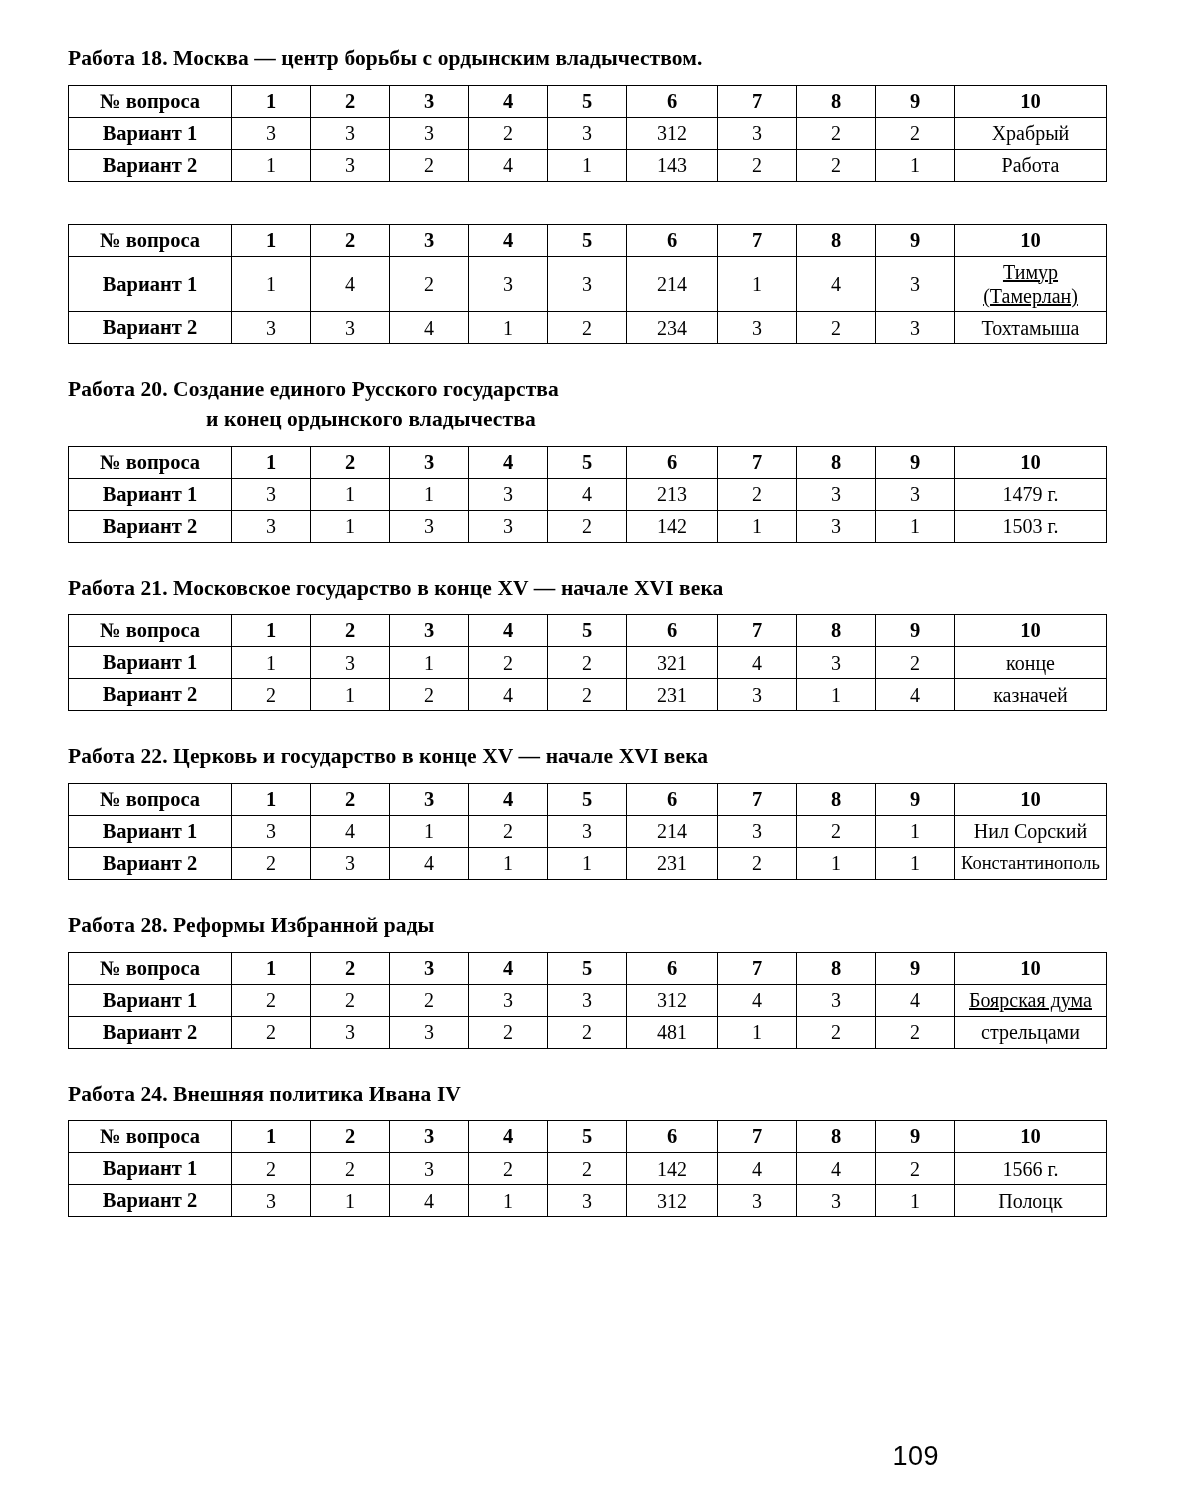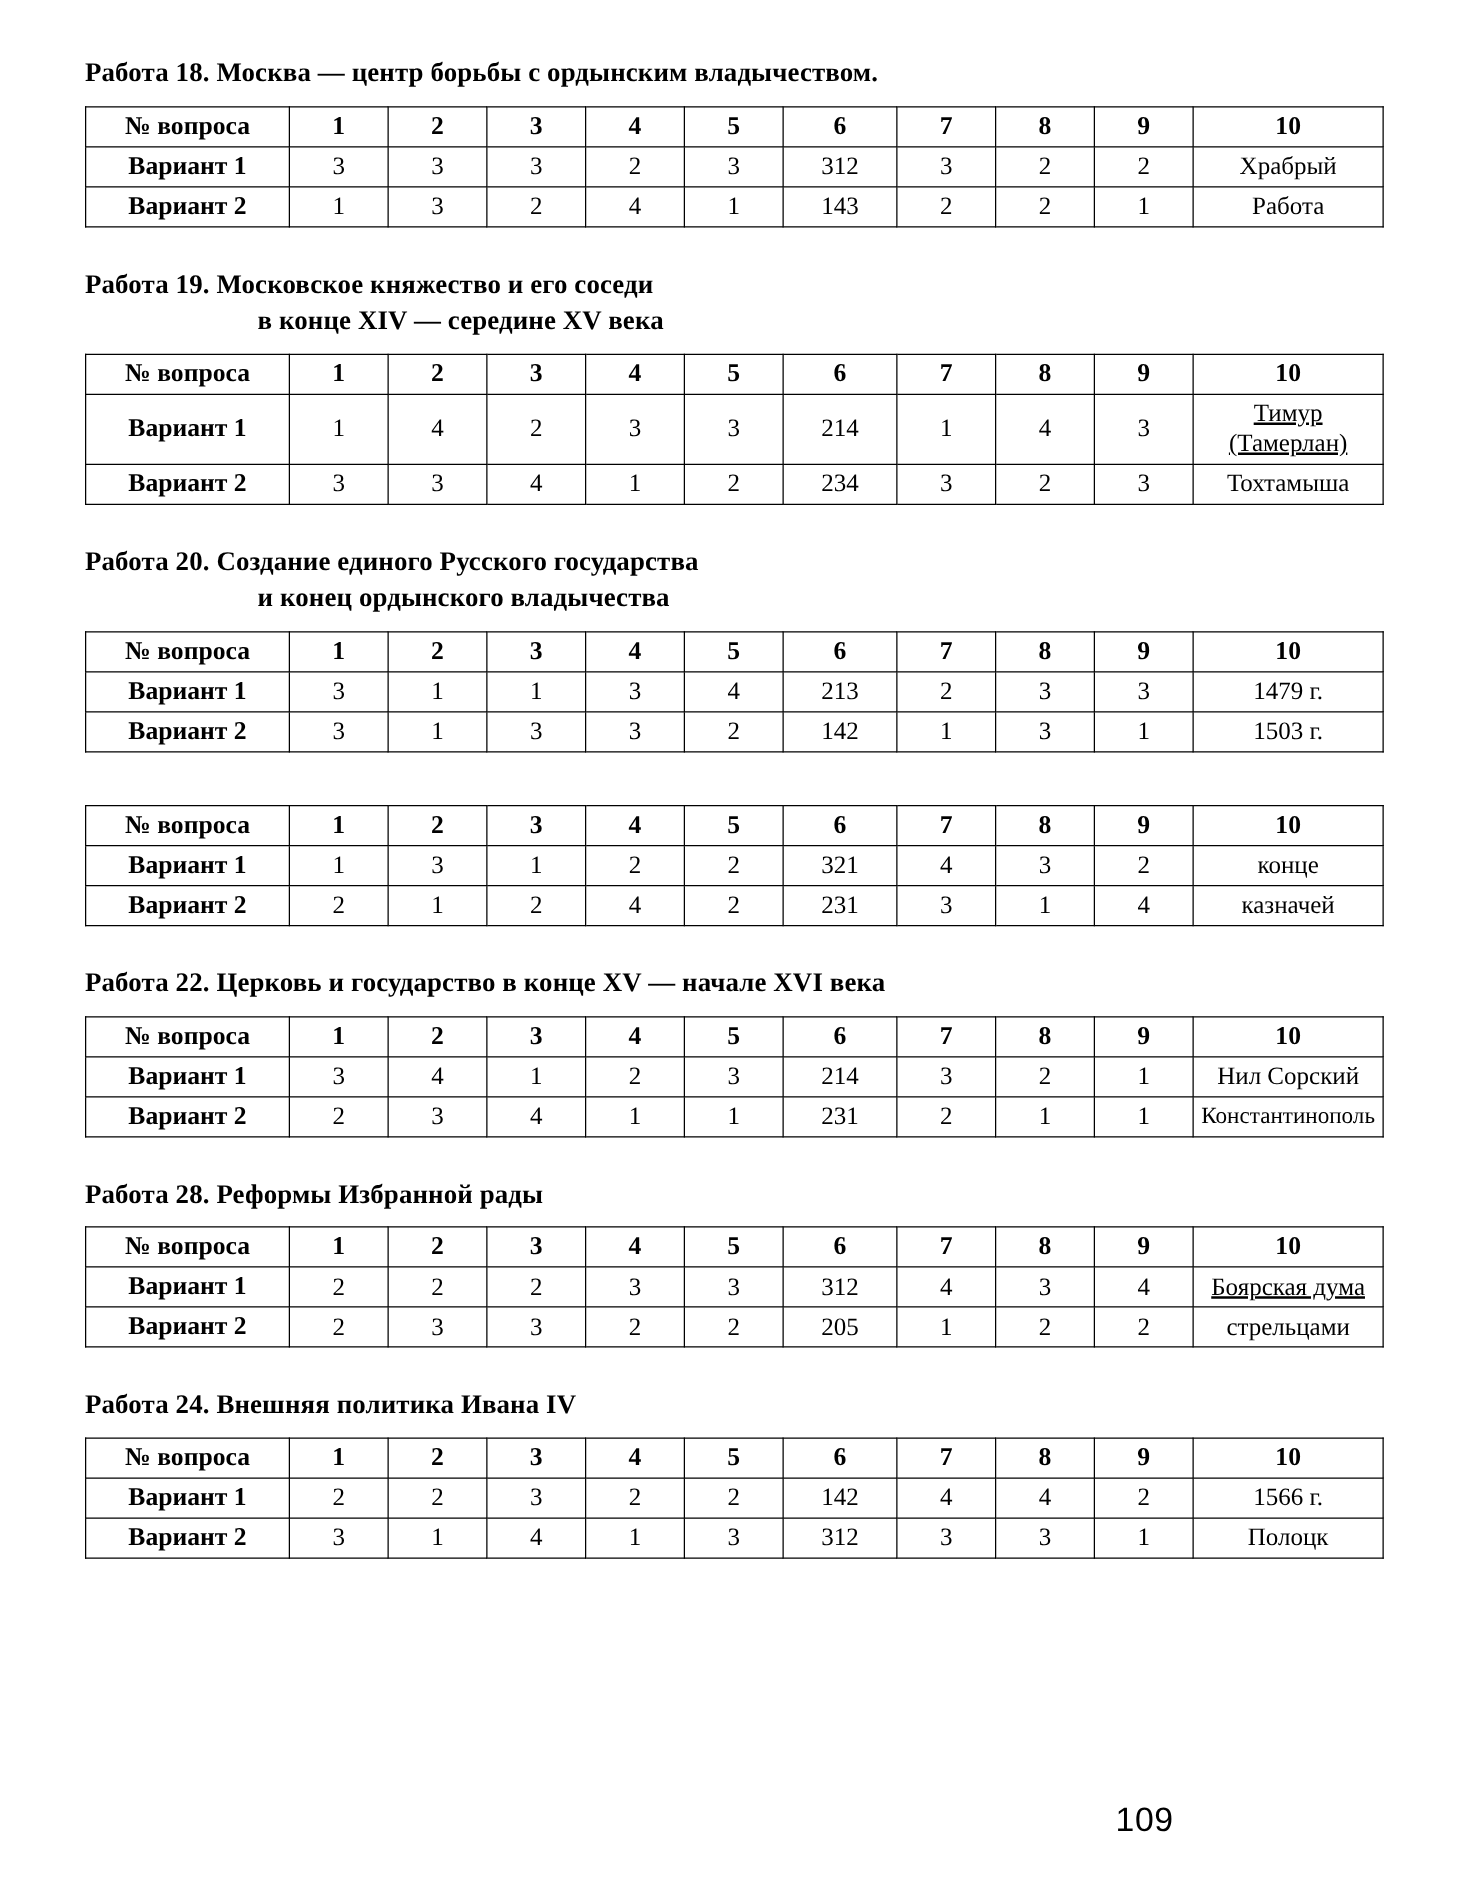--- a/index.html
+++ b/index.html
@@ -142,24 +142,20 @@
         <td>1</td>
         <td>Работа</td>
       </tr>
     </tbody>
       </table>
   </div>
 
   <div class="spacer-lg"></div>
 
   <div class="work-block">
-    <div class="work-title">
-      <span>Работа 19. Московское княжество и его соседи</span>
-      <span class="line2">в конце XIV — середине XV века</span>
-    </div>
     <table class="ans">
       <colgroup>
         <col class="c-label">
           <col class="c-n">
           <col class="c-n">
           <col class="c-n">
           <col class="c-n">
           <col class="c-n">
           <col class="c-six">
           <col class="c-n7">
@@ -272,20 +268,23 @@
         <td>1</td>
         <td>1503 г.</td>
       </tr>
     </tbody>
       </table>
   </div>
 
   <div class="spacer-lg"></div>
 
   <div class="work-block">
+    <div class="work-title">
+      <span>Работа 21. Московское государство в конце XV — начале XVI века</span>
+    </div>
     <table class="ans">
       <colgroup>
         <col class="c-label">
           <col class="c-n">
           <col class="c-n">
           <col class="c-n">
           <col class="c-n">
           <col class="c-n">
           <col class="c-six">
           <col class="c-n7">
@@ -448,21 +447,21 @@
         <td>4</td>
         <td class="cell-two-line">Боярская дума</td>
       </tr>
       <tr>
         <td class="rowlabel">Вариант 2</td>
         <td>2</td>
         <td>3</td>
         <td>3</td>
         <td>2</td>
         <td>2</td>
-        <td>205</td>
+        <td>481</td>
         <td>1</td>
         <td>2</td>
         <td>2</td>
         <td>стрельцами</td>
       </tr>
     </tbody>
       </table>
   </div>
 
   <div class="spacer-lg"></div>

